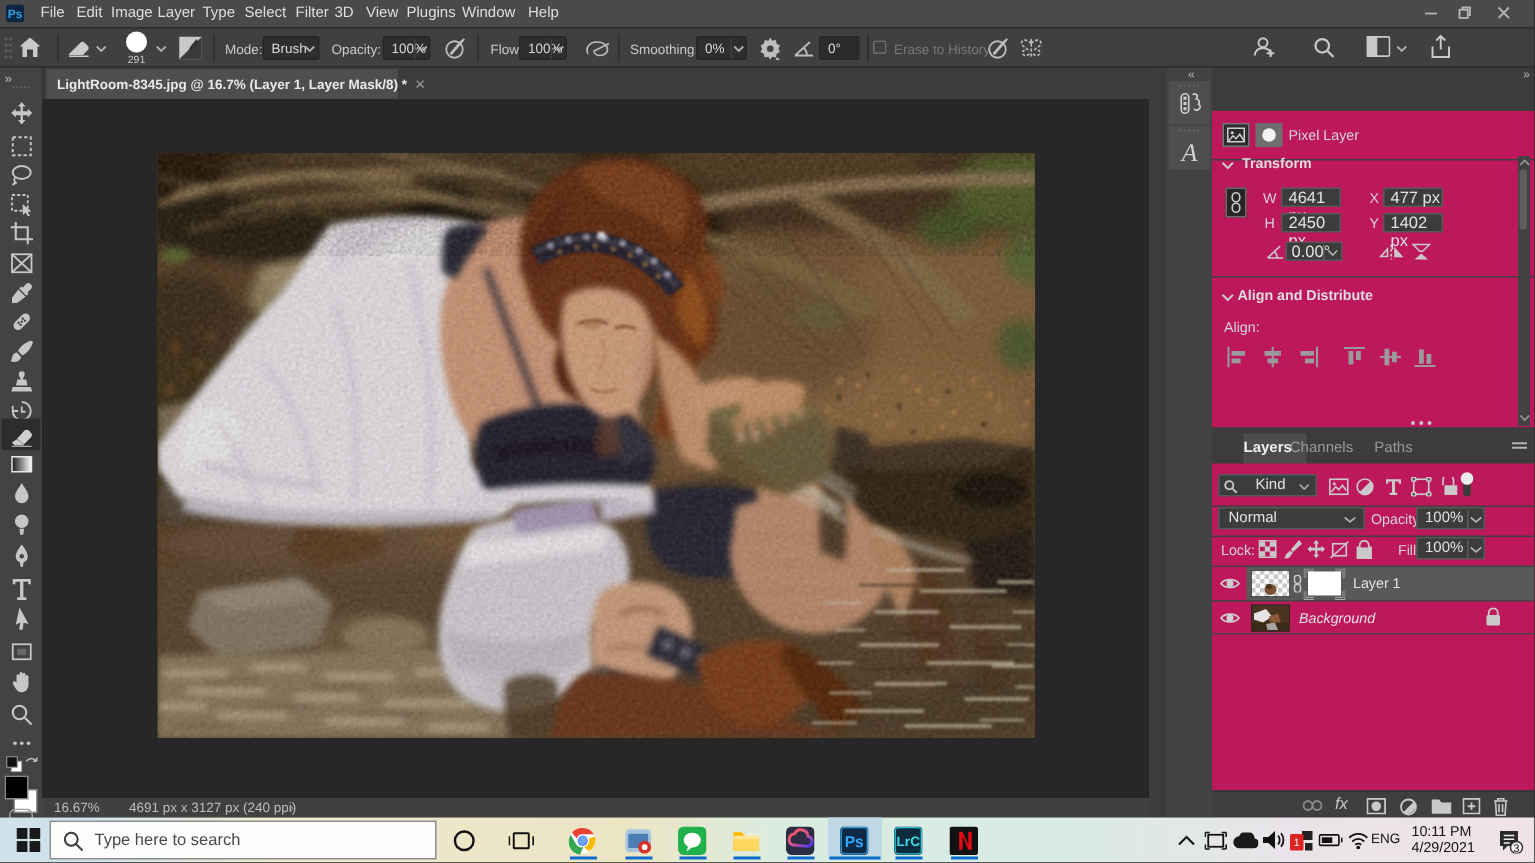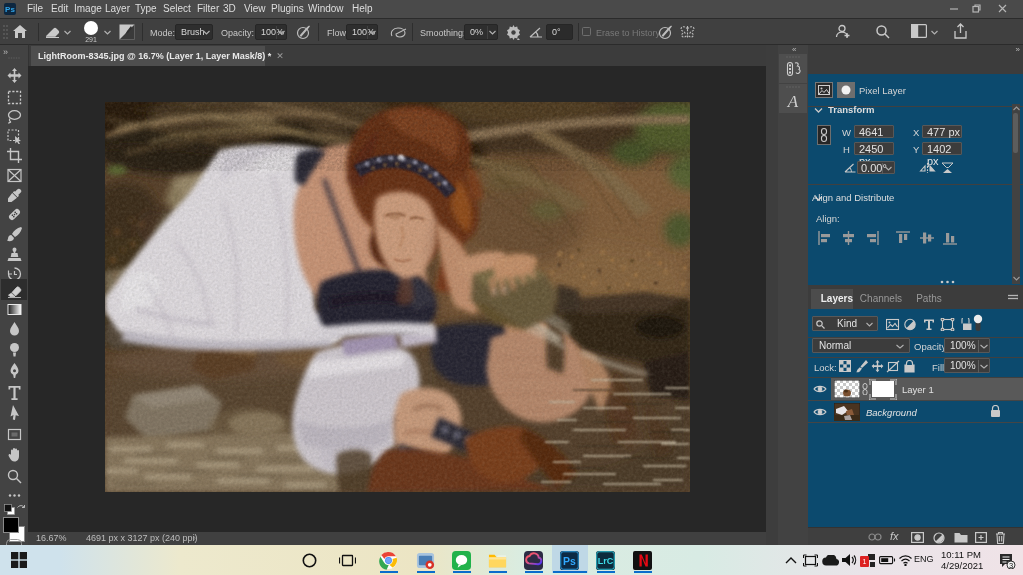--- a/index.html
+++ b/index.html
@@ -16,21 +16,21 @@
 #doctab{position:absolute;left:2px;top:1px;width:234px;height:21px;background:#4e4e4e;color:#e9e9e9;font-size:9px;font-weight:bold;line-height:21px;padding-left:7px;white-space:nowrap}
 #canvas{left:28px;top:66px;width:738px;height:466px;background:#272727}
 #statusbar{left:28px;top:532px;width:738px;height:13px;background:#404040;color:#bdbdbd;font-size:9px;line-height:13px}
 #gutter{left:766px;top:44px;width:12px;height:501px;background:#3d3d3d;border-top:1px solid #2b2b2b}
 #iconstrip{left:778px;top:44px;width:30px;height:501px;background:#424242;border-top:1px solid #2b2b2b}
 .stripbox{position:absolute;left:1px;width:28px;height:29px;background:#4e4e4e;color:#cfcfcf}
 #panel{left:808px;top:44px;width:215px;height:501px;background:#3c3c3c;border-top:1px solid #2b2b2b}
 .ptabs{position:absolute;left:0;width:215px;height:20px;background:#3c3c3c;color:#999;font-size:10px}
 .ptab{position:absolute;top:0;height:20px;line-height:20px}
 .ptab.sel{background:#4c4c4c;color:#eee;font-weight:bold}
-.pbody{position:absolute;left:0;width:215px;background:#0c4a6e;color:#d4d4d4;font-size:9.5px}
+.pbody{position:absolute;left:0;width:215px;background:#be185d;color:#d4d4d4;font-size:9.5px}
 .inbox{position:absolute;background:#3c3c3c;border:1px solid #585858;border-radius:1px;color:#e2e2e2;font-size:11px}
 #taskbar{left:0;top:545px;width:1023px;height:30px;background:linear-gradient(90deg,#cfe2ec 0,#cfe2ec 60px,#ede9cd 180px,#ece5c4 420px,#daece0 520px,#d8ebe4 700px,#e9e4e9 860px,#f0e3e7 1023px)}
 .ticon{position:absolute;top:6px;width:19px;height:19px}
 .tline{position:absolute;top:26px;height:2px;background:#0a6ccc}
 svg{display:block}
 </style></head>
 <body>
 
 <div class="abs" id="menubar">
   <svg class="abs" style="left:4px;top:3px" width="12" height="12">
@@ -772,21 +772,21 @@
     <svg class="abs" style="left:133px;top:88px" width="13" height="12" fill="#c9c9c9">
         <path d="M1 1 h11 l-4.5 4.5 h-2 Z" fill="none" stroke="#c9c9c9" stroke-width="1"></path>
         <path d="M2 11 L6.5 7 L11 11 Z"></path>
         <line x1="0" y1="6" x2="13" y2="6" stroke="#c9c9c9" stroke-width="0" stroke-dasharray="1.5 1.2"></line>
       </svg>
     <div class="abs" style="left:0;top:110px;width:215px;height:1px;background:#404040"></div>
 
     <svg class="abs" style="left:6px;top:121px" width="9" height="7" fill="none" stroke="#c9c9c9" stroke-width="1.3">
         <path d="M1 1.5 L4.5 5 L8 1.5"></path>
       </svg>
-    <span class="abs" style="left:4px;top:118px;font-weight:normal;color:#dedede">Align and Distribute</span>
+    <span class="abs" style="left:17px;top:118px;font-weight:bold;color:#dedede">Align and Distribute</span>
     <span class="abs" style="left:8px;top:139px">Align:</span>
     <svg class="abs" style="left:10px;top:157px" width="140" height="14" fill="#9a9a9a">
       <g>
           <line x1="1" y1="0" x2="1" y2="14" stroke="#9a9a9a" stroke-width="1.4"></line>
           <rect x="3" y="3" width="9" height="3.2"></rect>
           <rect x="3" y="8" width="6" height="3.2"></rect>
         </g>
       <g transform="translate(24,0)">
           <line x1="6.5" y1="0" x2="6.5" y2="14" stroke="#9a9a9a" stroke-width="1.4"></line>
           <rect x="1" y="3" width="11" height="3.2"></rect>
@@ -824,21 +824,21 @@
           <path d="M0.5 4 L3.5 1 L6.5 4"></path>
         </svg>
       <div class="abs" style="left:1px;top:9px;width:5px;height:40px;background:#5d5d5d;border-radius:2px"></div>
       <svg class="abs" style="left:1px;top:172px" width="7" height="5" fill="none" stroke="#9a9a9a" stroke-width="1.1">
           <path d="M0.5 1 L3.5 4 L6.5 1"></path>
         </svg>
     </div>
   </div>
 
   <div class="ptabs" style="top:240px;height:24px">
-    <div class="ptab sel" style="left:3px;top:4px;width:42px;height:20px;line-height:20px;text-align:right">Layers</div>
+    <div class="ptab sel" style="left:21px;top:4px;width:42px;height:20px;line-height:20px;text-align:left">Layers</div>
     <div class="ptab" style="left:45px;top:4px;width:56px;height:20px;line-height:20px;text-align:center">Channels</div>
     <div class="ptab" style="left:101px;top:4px;width:40px;height:20px;line-height:20px;text-align:center">Paths</div>
     <svg class="abs" style="left:200px;top:9px" width="10" height="8" stroke="#b5b5b5" stroke-width="1.3">
         <line x1="0" y1="1.5" x2="10" y2="1.5"></line>
         <line x1="0" y1="4.5" x2="10" y2="4.5"></line>
       </svg>
   </div>
   <div class="pbody" style="top:264px;height:218px">
 
     <div class="inbox" style="left:4px;top:7px;width:66px;height:15px;font-size:10px;line-height:14px">
@@ -1011,20 +1011,27 @@
 
 <div class="abs" id="taskbar">
 
   <svg class="abs" style="left:11px;top:7px" width="16" height="16" fill="#1a1a1a">
       <rect x="0" y="0" width="7.3" height="7.3"></rect>
       <rect x="8.7" y="0" width="7.3" height="7.3"></rect>
       <rect x="0" y="8.7" width="7.3" height="7.3"></rect>
       <rect x="8.7" y="8.7" width="7.3" height="7.3"></rect>
     </svg>
 
+  <div class="abs" style="left:33px;top:2px;width:258px;height:26px;background:#fdfdfd;border:1px solid #8a8a8a">
+    <svg class="abs" style="left:8px;top:6px" width="14" height="14" fill="none" stroke="#3a3a3a" stroke-width="1.3">
+        <circle cx="5.5" cy="5.5" r="4.3"></circle>
+        <line x1="8.8" y1="8.8" x2="13" y2="13"></line>
+      </svg>
+    <span class="abs" style="left:29px;top:6px;color:#4a4a4a;font-size:11px">Type here to search</span>
+  </div>
 
   <svg class="abs" style="left:302px;top:8px" width="15" height="15" fill="none" stroke="#111" stroke-width="1.6">
       <circle cx="7.5" cy="7.5" r="6.2"></circle>
     </svg>
 
   <svg class="abs" style="left:339px;top:8px" width="17" height="15" fill="none" stroke="#111" stroke-width="1.3">
       <rect x="3.5" y="2.5" width="10" height="10" rx="0.5"></rect>
       <path d="M0.5 4.5 v6 M16.5 4.5 v6" stroke-width="1.2"></path>
     </svg>
 

